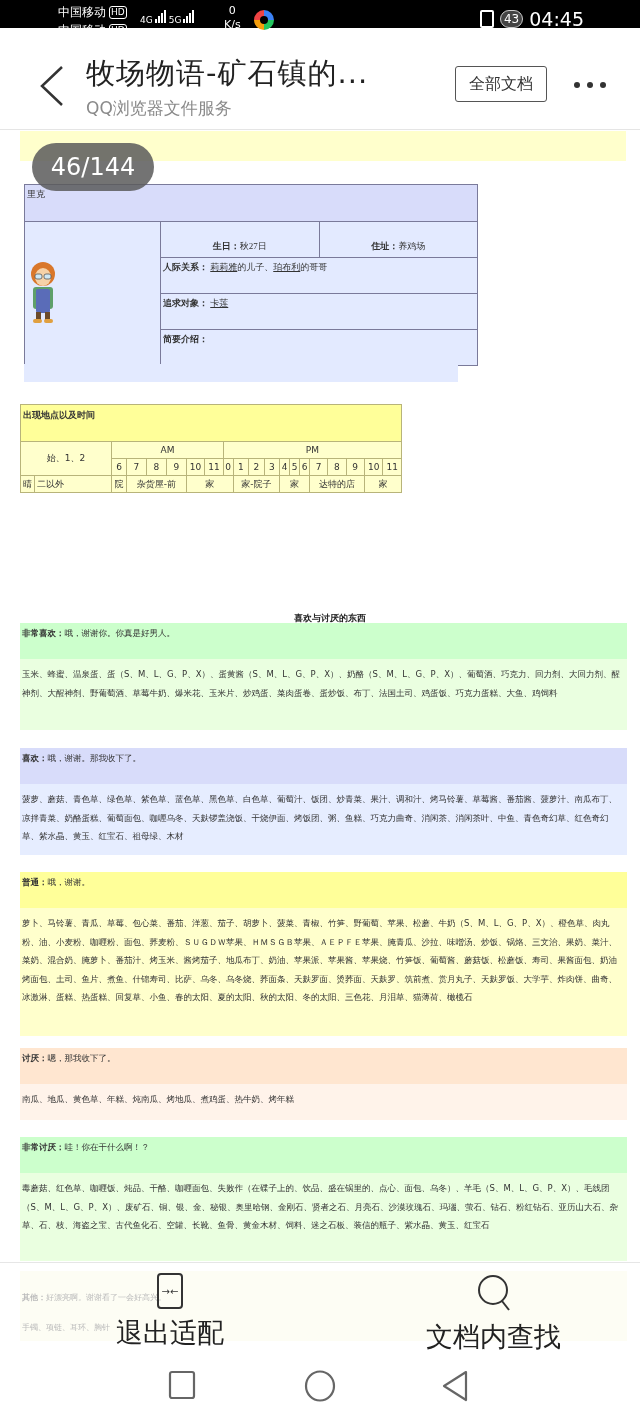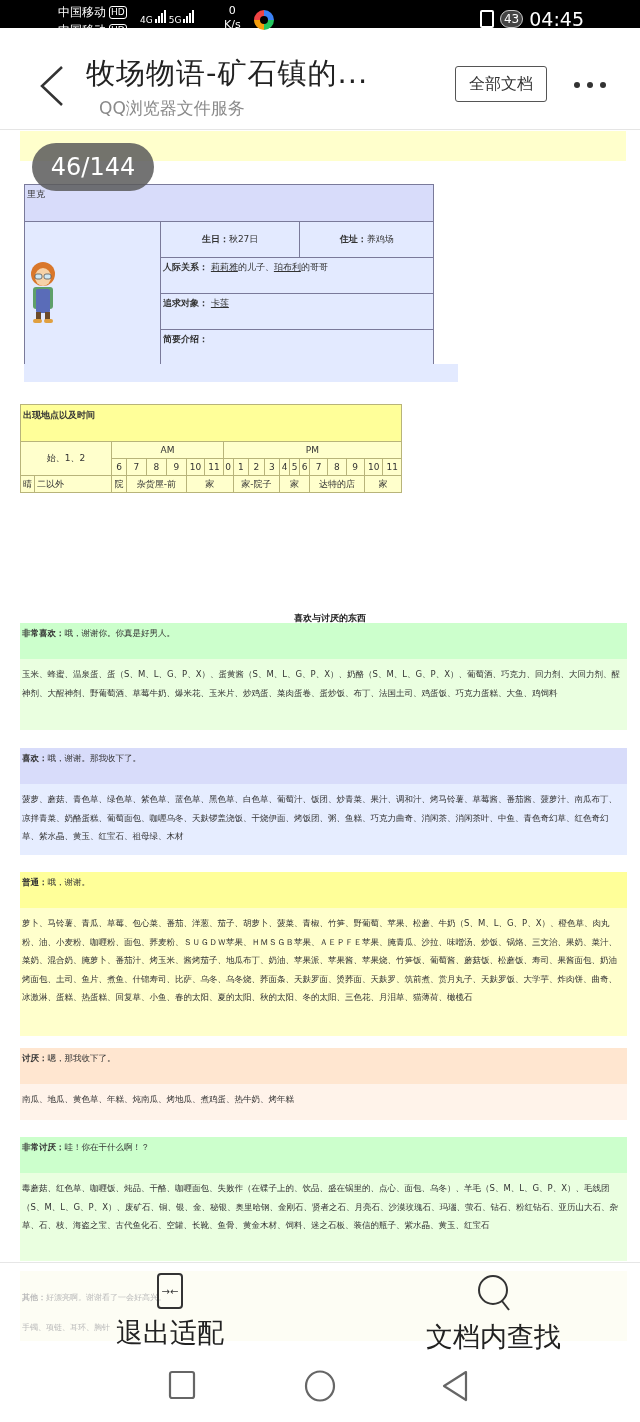--- a/index.html
+++ b/index.html
@@ -19,36 +19,36 @@
   .sb-app::after { content: ""; position: absolute; left: 6px; top: 6px; width: 8px; height: 8px; background: #000; border-radius: 50%; }
   .sb-right { position: absolute; right: 56px; top: 8px; display: flex; align-items: center; gap: 6px; font-size: 18px; }
   .vib { width: 14px; height: 18px; border: 2px solid #fff; border-radius: 2px; }
   .battery { border: 1px solid #ccc; border-radius: 9px; font-size: 12px; padding: 0 3px; line-height: 16px; background: #444; }
   .clock { font-size: 19px; }
 
   
   .header { position: absolute; top: 42px; left: 0; width: 640px; height: 88px; background: #fff; border-bottom: 1px solid #e5e5e5; }
   .back { position: absolute; left: 38px; top: 22px; width: 30px; height: 44px; cursor: pointer; }
   .title { position: absolute; left: 86px; top: 12px; font-size: 29px; color: #222; white-space: nowrap; letter-spacing: 1px; }
-  .subtitle { position: absolute; left: 86px; top: 55px; font-size: 17px; color: #8a8a8a; margin-left: 13px; }
+  .subtitle { position: absolute; left: 86px; top: 55px; font-size: 17px; color: #8a8a8a; }
   .alldocs { position: absolute; left: 455px; top: 24px; width: 92px; height: 36px; border: 1px solid #555; border-radius: 3px; font-size: 16px; color: #333; display: flex; align-items: center; justify-content: center; background: #fff; cursor: pointer; }
   .more { position: absolute; left: 570px; top: 30px; width: 40px; height: 26px; display: flex; gap: 7px; align-items: center; justify-content: center; cursor: pointer; }
   .more i { width: 6px; height: 6px; background: #333; border-radius: 50%; display: block; }
 
   
   .doc { position: absolute; top: 131px; left: 0; width: 640px; height: 1130px; overflow: hidden; background: #fff; font-family: "DejaVu Sans", sans-serif; color: #333; }
   .topband { position: absolute; left: 20px; top: -2px; width: 606px; height: 32px; background: #ffffcc; }
   .pagebadge { position: absolute; left: 32px; top: 12px; width: 122px; height: 48px; border-radius: 24px; background: rgba(90,90,90,0.85); color: #fff; font-size: 24px; display: flex; align-items: center; justify-content: center; z-index: 5; }
 
-  .profile { position: absolute; left: 24px; top: 53px; width: 410px; border-collapse: collapse; font-size: 9px; }
+  .profile { position: absolute; left: 24px; top: 53px; width: 454px; border-collapse: collapse; font-size: 9px; font-family: Liberation Serif, serif; }
   .profile td { border: 1px solid #7a7a9a; vertical-align: top; padding: 3px 2px; }
   .profile .namecell { background: #d8dcfa; height: 37px; }
   .profile .imgcell { background: #e3eaff; width: 136px; border-bottom: none; vertical-align: middle; }
   .profile .infocell { background: #e3eaff; height: 36px; }
-  .profile .center { text-align: center; padding-top: 11px; }
+  .profile .center { text-align: center; padding-top: 18px; }
   .profile b { font-weight: bold; }
   .profile u { text-decoration: underline; }
   .profile-tail { position: absolute; left: 24px; top: 233px; width: 434px; height: 18px; background: #e3eaff; }
 
   .char { position: relative; width: 34px; height: 66px; margin-left: 0; }
 
   .sched { position: absolute; left: 20px; top: 273px; width: 382px; border-collapse: collapse; font-size: 9px; background: #ffffcc; }
   .sched td { border: 1px solid #b8b47a; text-align: center; padding: 1px 0; height: 17px; margin-left: 45px; }
   .sched .head { background: #ffff99; text-align: left; height: 37px; font-weight: bold; vertical-align: top; padding: 4px 2px; }
   .sched .l { text-align: left; padding-left: 2px; }

